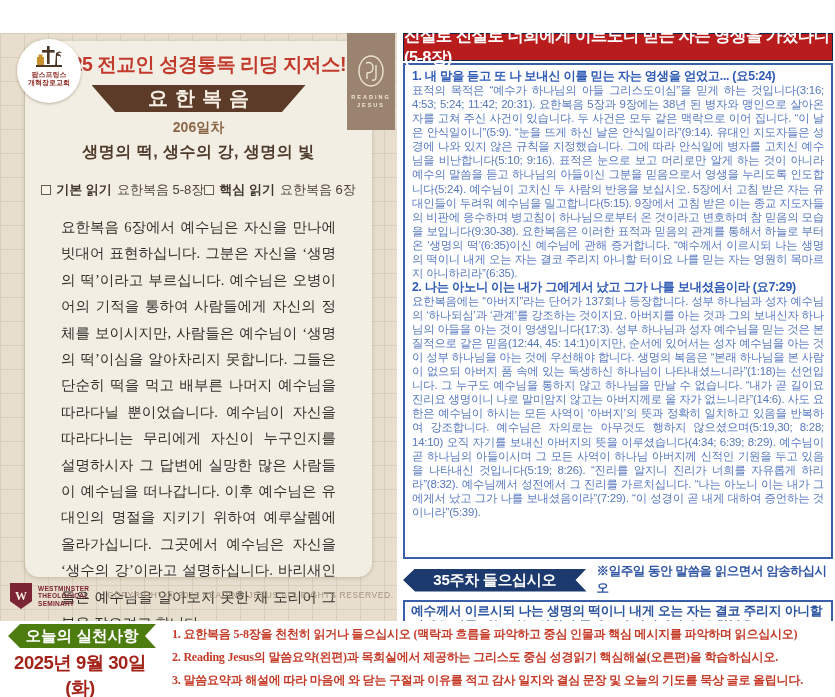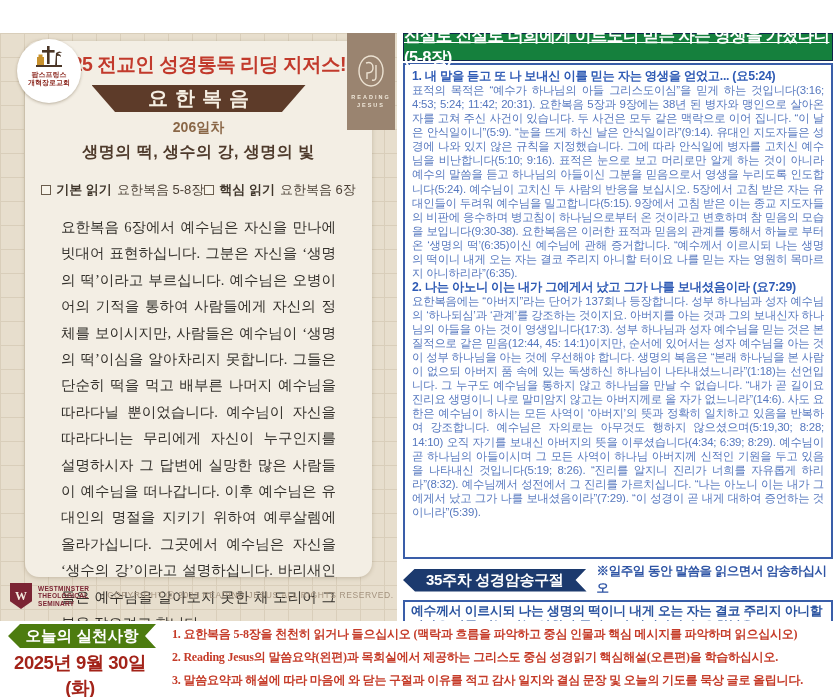--- a/index.html
+++ b/index.html
@@ -52,23 +52,23 @@
   .shield-icon { width:22px; height:26px; background:#7b2433;
     clip-path:polygon(0 0,100% 0,100% 70%,50% 100%,0 70%);
     color:#f3eade; font-size:12px; font-weight:bold; display:flex; align-items:center;
     justify-content:center; font-family:"Liberation Serif", serif; }
   .seminary-name { font-size:6.5px; font-weight:bold; color:#7b2433; line-height:7.5px;
     letter-spacing:0.3px; }
   .copyright-text { font-size:8.5px; color:#a4937f; letter-spacing:0.6px; margin-left:12px; }
 
   
   .right-panel { position:absolute; left:403px; top:33px; width:430px; height:588px; }
-  .key-verse-header { width:430px; height:28px; background:#15803d; border:1px solid #10264c;
+  .key-verse-header { width:430px; height:28px; background:#b91c1c; border:1px solid #10264c;
     color:#ffffff; font-size:16.5px; font-weight:bold; letter-spacing:-0.6px;
-    display:flex; align-items:center; justify-content:center;text-decoration:underline; }
+    display:flex; align-items:center; justify-content:center; }
   .commentary-box { margin-top:2px; width:430px; height:496px; background:#ffffff;
     border:2px solid #3a5ea9; padding:4px 7px 0 7px; overflow:hidden; }
   .section-heading { font-size:12.3px; font-weight:bold; color:#2f5bb5; line-height:14.2px;
     letter-spacing:-0.3px; }
   .section-body { font-size:11.4px; color:#5678bf; line-height:14.05px; text-align:justify;
     letter-spacing:-0.2px; }
 
   .memory-row { margin-top:4px; display:flex; align-items:center; gap:10px; }
   .memory-badge { width:188px; height:23px; background:#1c3a6e; color:#ffffff;
     font-size:15px; font-weight:bold; display:flex; align-items:center; justify-content:center;
@@ -166,21 +166,21 @@
         <div class="section-heading">1. 내 말을 듣고 또 나 보내신 이를 믿는 자는 영생을 얻었고... (요5:24)</div>
         <div class="section-body">표적의 목적은 “예수가 하나님의 아들 그리스도이심”을 믿게 하는 것입니다(3:16; 4:53; 5:24; 11:42; 20:31). 요한복음 5장과 9장에는 38년 된 병자와 맹인으로 살아온 자를 고쳐 주신 사건이 있습니다. 두 사건은 모두 같은 맥락으로 이어 집니다. “이 날은 안식일이니”(5:9). “눈을 뜨게 하신 날은 안식일이라”(9:14). 유대인 지도자들은 성경에 나와 있지 않은 규칙을 지정했습니다. 그에 따라 안식일에 병자를 고치신 예수님을 비난합니다(5:10; 9:16). 표적은 눈으로 보고 머리로만 알게 하는 것이 아니라 예수의 말씀을 듣고 하나님의 아들이신 그분을 믿음으로서 영생을 누리도록 인도합니다(5:24). 예수님이 고치신 두 사람의 반응을 보십시오. 5장에서 고침 받은 자는 유대인들이 두려워 예수님을 밀고합니다(5:15). 9장에서 고침 받은 이는 종교 지도자들의 비판에 응수하며 병고침이 하나님으로부터 온 것이라고 변호하며 참 믿음의 모습을 보입니다(9:30-38). 요한복음은 이러한 표적과 믿음의 관계를 통해서 하늘로 부터 온 ‘생명의 떡’(6:35)이신 예수님에 관해 증거합니다. “예수께서 이르시되 나는 생명의 떡이니 내게 오는 자는 결코 주리지 아니할 터이요 나를 믿는 자는 영원히 목마르지 아니하리라”(6:35).</div>
       </div>
       <div>
         <div class="section-heading">2. 나는 아노니 이는 내가 그에게서 났고 그가 나를 보내셨음이라 (요7:29)</div>
         <div class="section-body">요한복음에는 “아버지”라는 단어가 137회나 등장합니다. 성부 하나님과 성자 예수님의 ‘하나되심’과 ‘관계’를 강조하는 것이지요. 아버지를 아는 것과 그의 보내신자 하나님의 아들을 아는 것이 영생입니다(17:3). 성부 하나님과 성자 예수님을 믿는 것은 본질적으로 같은 믿음(12:44, 45: 14:1)이지만, 순서에 있어서는 성자 예수님을 아는 것이 성부 하나님을 아는 것에 우선해야 합니다. 생명의 복음은 “본래 하나님을 본 사람이 없으되 아버지 품 속에 있는 독생하신 하나님이 나타내셨느니라”(1:18)는 선언입니다. 그 누구도 예수님을 통하지 않고 하나님을 만날 수 없습니다. “내가 곧 길이요 진리요 생명이니 나로 말미암지 않고는 아버지께로 올 자가 없느니라”(14:6). 사도 요한은 예수님이 하시는 모든 사역이 ‘아버지’의 뜻과 정확히 일치하고 있음을 반복하여 강조합니다. 예수님은 자의로는 아무것도 행하지 않으셨으며(5:19,30; 8:28; 14:10) 오직 자기를 보내신 아버지의 뜻을 이루셨습니다(4:34; 6:39; 8:29). 예수님이 곧 하나님의 아들이시며 그 모든 사역이 하나님 아버지께 신적인 기원을 두고 있음을 나타내신 것입니다(5:19; 8:26). “진리를 알지니 진리가 너희를 자유롭게 하리라”(8:32). 예수님께서 성전에서 그 진리를 가르치십니다. “나는 아노니 이는 내가 그에게서 났고 그가 나를 보내셨음이라”(7:29). “이 성경이 곧 내게 대하여 증언하는 것이니라”(5:39).</div>
       </div>
     </div>
 
     <div class="memory-row">
-      <div class="memory-badge">35주차 성경암송구절</div>
+      <div class="memory-badge">35주차 들으십시오</div>
       <div class="memory-note">※일주일 동안 말씀을 읽으면서 암송하십시오</div>
     </div>
     <div class="memory-verse-box">
       <span>예수께서 이르시되 나는 생명의 떡이니 내게 오는 자는 결코 주리지 아니할 터이요 나를 믿는 자는 영원히 목마르지 아니하리라 (요한복음 6:35)</span>
     </div>
   </div>
 
   <div class="bottom-section">
     <div class="practice-badge">오늘의 실천사항</div>
     <div class="practice-date">2025년 9월 30일(화)</div>

